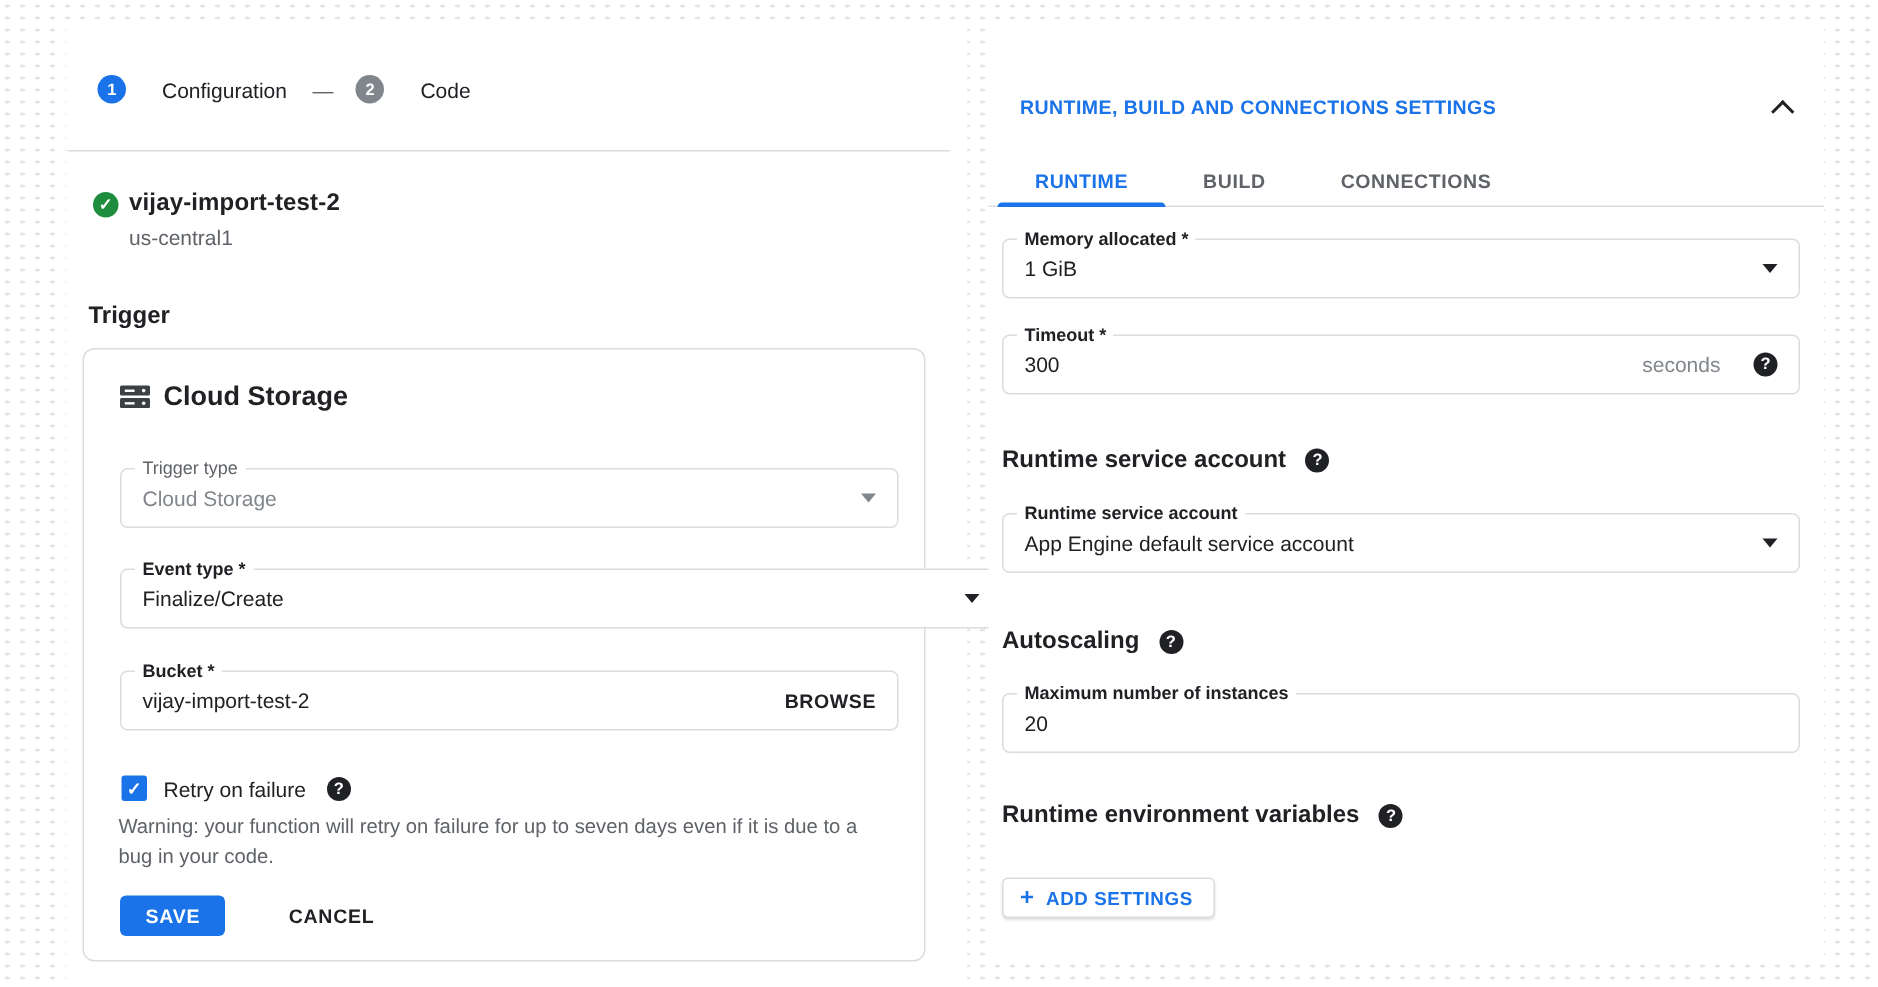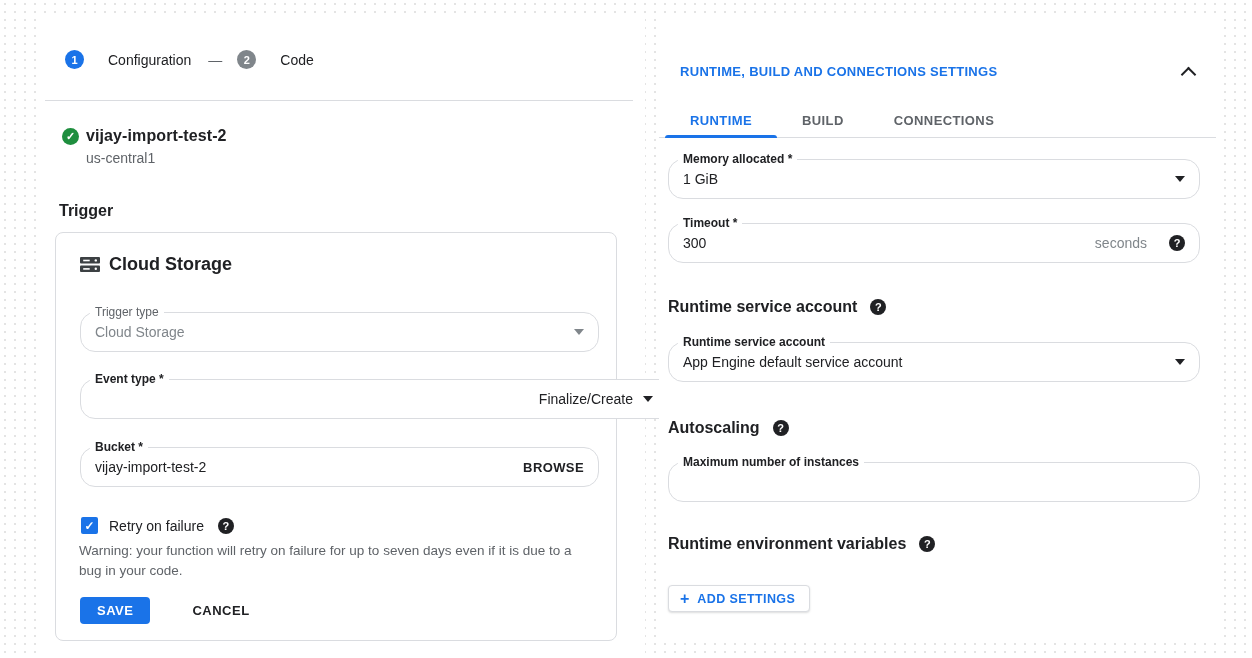--- a/index.html
+++ b/index.html
@@ -46,21 +46,21 @@
   .trigger-card {
     position:absolute; left:11px; top:219px; width:562px; height:409px;
     border:1px solid #dadce0; border-radius:8px; background:#fff;
   }
   .card-title { position:absolute; left:24px; top:21px; display:flex; align-items:center; }
   .card-title .gcs-icon { margin-right:9px; display:inline-flex; }
   .card-title-text { font-size:18px; font-weight:700; color:#202124; }
 
   
   .field {
-    position:absolute; height:40px; border:1px solid #dadce0; border-radius:15px;
+    position:absolute; height:40px; border:1px solid #dadce0; border-radius:5px;
     display:flex; align-items:center; padding:0 14px; background:#fff; cursor:pointer;
   }
   .field .flabel {
     position:absolute; top:-8px; left:9px; background:#fff; padding:0 5px;
     font-size:12px; font-weight:700; color:#202124; white-space:nowrap;
   }
   .field .flabel.muted { color:#5f6368; font-weight:400; }
   .field .fvalue { flex:1; font-size:14px; color:#202124; }
   .field .fvalue.muted { color:#80868b; }
   .caret {
@@ -71,21 +71,21 @@
   .help-icon {
     width:16px; height:16px; border-radius:50%; background:#202124; color:#fff;
     font-size:11px; font-weight:700; display:inline-flex; align-items:center; justify-content:center;
     flex:none; cursor:pointer;
   }
   .field .help-icon { margin-left:22px; }
   .suffix { font-size:14px; color:#80868b; margin-left:10px; }
   .browse-btn { font-size:13px; font-weight:700; color:#202124; letter-spacing:.4px; cursor:pointer; }
 
   .f-trigger-type { left:24px; top:79px;  width:519px; }
-  .f-event-type   { left:24px; top:146px; width:626px;text-align:right; }
+  .f-event-type   { left:24px; top:146px; width:626px; }
   .f-bucket       { left:24px; top:214px; width:519px; }
 
   
   .retry-row { position:absolute; left:25px; top:284px; display:flex; align-items:center; }
   .checkbox {
     width:17px; height:17px; border-radius:2px; background:#1a73e8; color:#fff;
     display:flex; align-items:center; justify-content:center; font-size:12px; font-weight:700; cursor:pointer;
   }
   .retry-label { margin-left:11px; font-size:14px; font-weight:400; color:#202124; }
   .retry-row .help-icon { margin-left:14px; }
@@ -258,20 +258,21 @@
       <span class="caret"></span>
     </div>
 
     <div class="rsection-heading h-auto">
       <span class="htext">Autoscaling</span>
       <span class="help-icon">?</span>
     </div>
 
     <div class="field f-maxinst">
       <span class="flabel">Maximum number of instances</span>
+      <span class="fvalue">20</span>
     </div>
 
     <div class="rsection-heading h-env">
       <span class="htext">Runtime environment variables</span>
       <span class="help-icon">?</span>
     </div>
 
     <button class="add-var-btn">
       <span class="add-var-plus">+</span>
       <span class="add-var-label">ADD SETTINGS</span>

